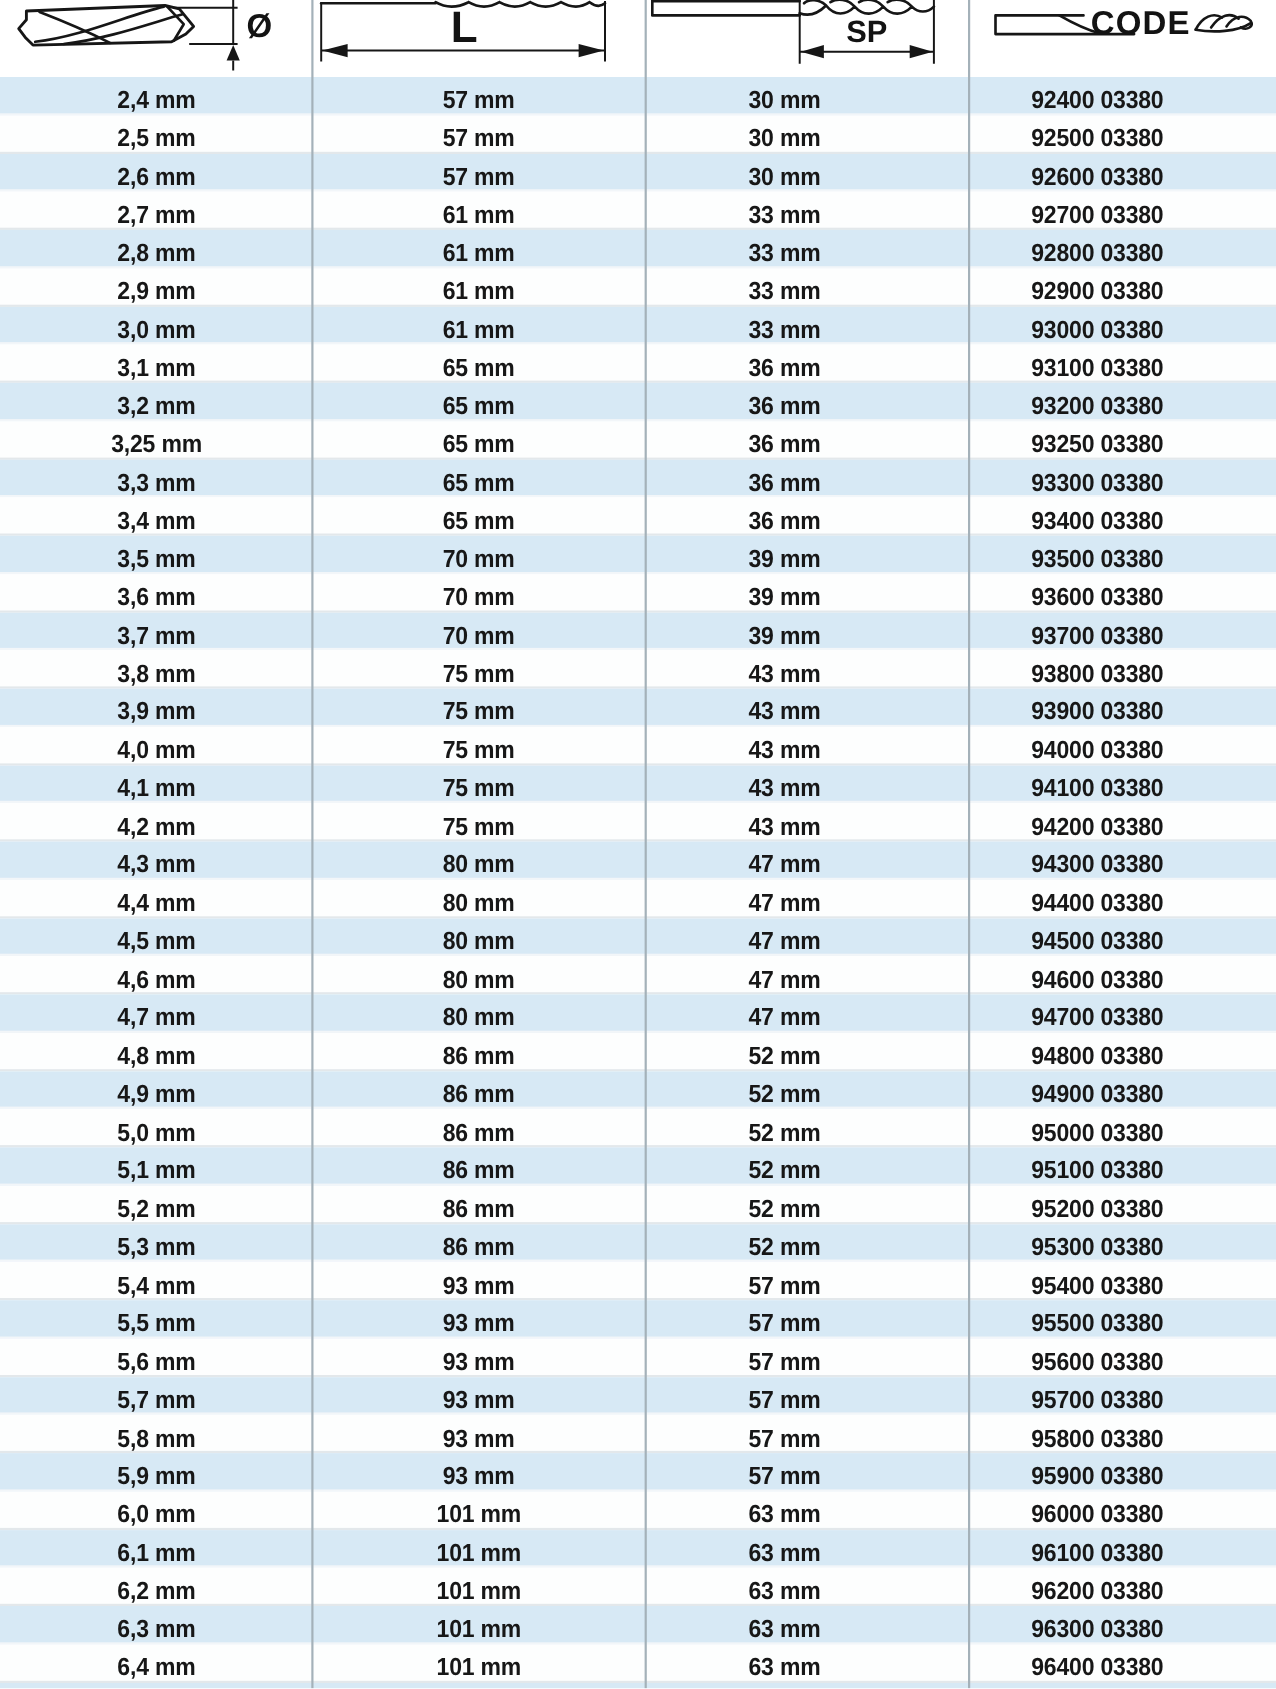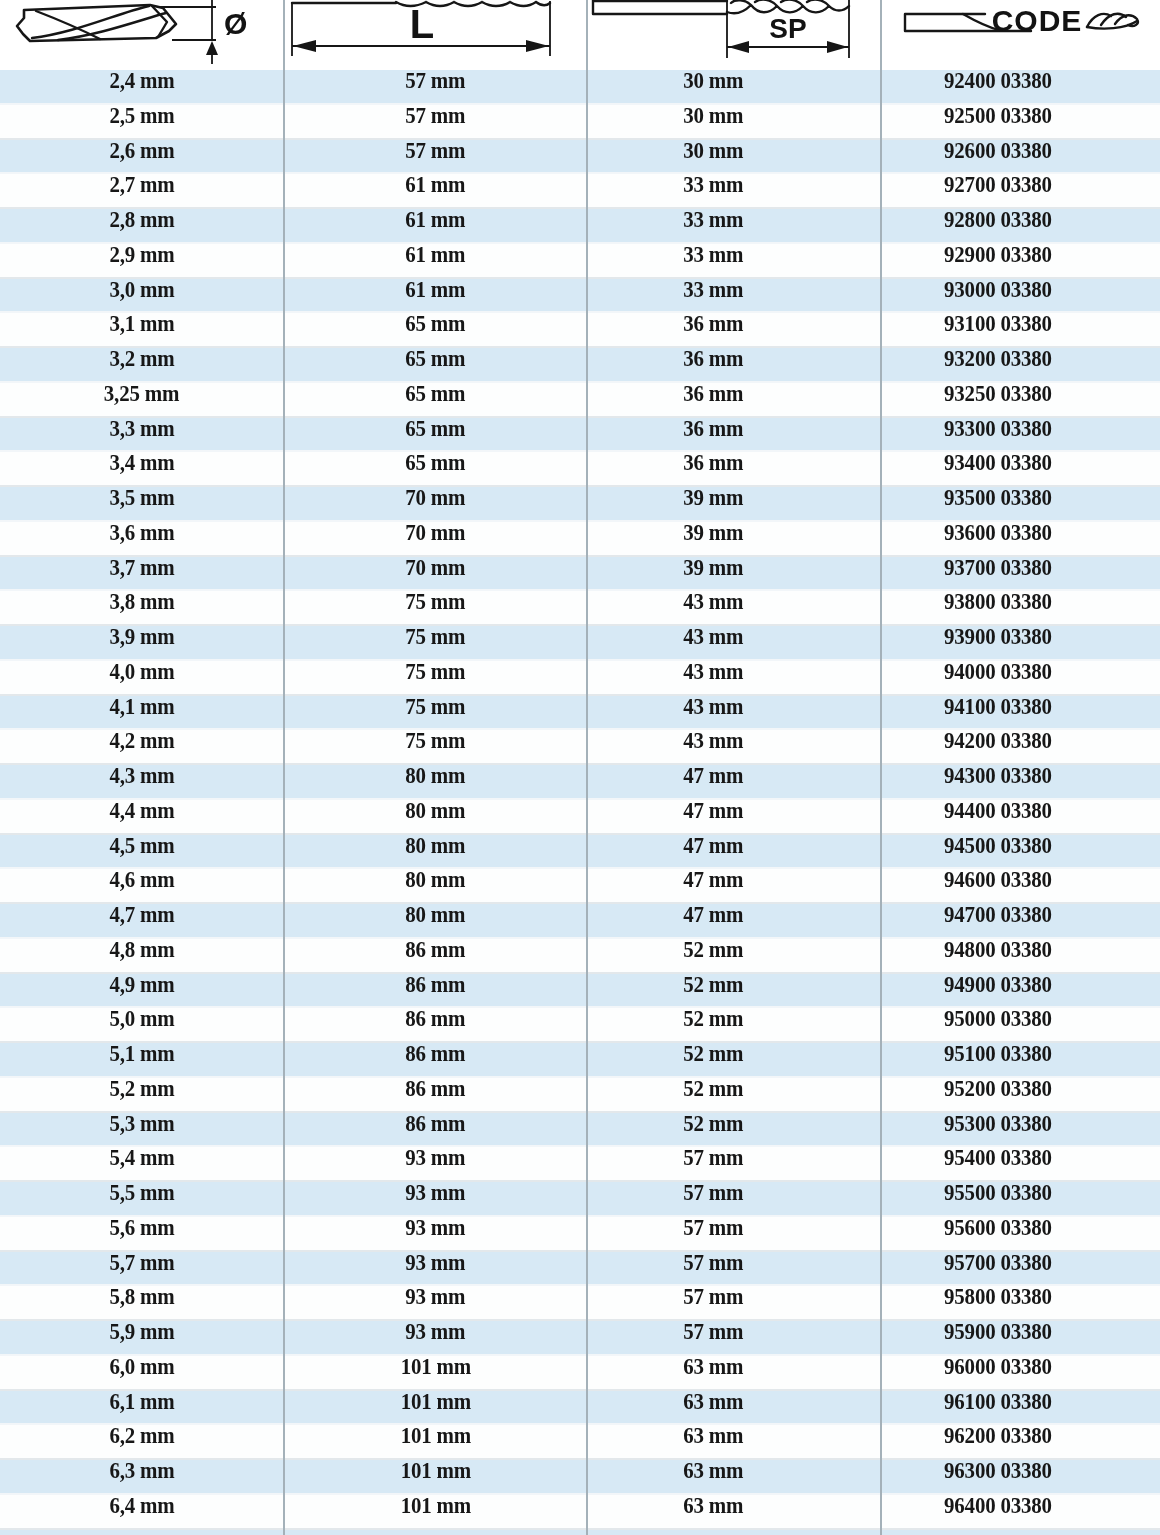--- a/index.html
+++ b/index.html
@@ -14,22 +14,22 @@
   .header{position:absolute;top:0;left:0;width:1160px;height:70px;background:#fff;z-index:2;}
   .header svg{position:absolute;top:0;display:block;}
   .hsvg-d{left:0}.hsvg-l{left:284px}.hsvg-sp{left:587px}.hsvg-code{left:881px}
   .drill-line{stroke:#161616;fill:none;stroke-width:2.4;stroke-linecap:round;stroke-linejoin:round;}
   .drill-fill{stroke:#161616;fill:#ffffff;stroke-width:2.6;stroke-linejoin:round;}
   .dim-line{stroke:#161616;fill:none;stroke-width:1.8;}
   .dim-arrow{fill:#161616;stroke:none;}
   .hdr-label{font-family:"Liberation Sans",sans-serif;font-weight:700;fill:#131313;}
 
   .tbody{position:absolute;top:70px;left:0;width:1160px;bottom:0;display:flex;flex-direction:column;z-index:1;}
-  .row{flex:0 0 auto;height:34.76px;box-sizing:border-box;display:flex;align-items:flex-start;
-       border-bottom:2px solid #eaeef0;font-family:Liberation Serif, serif;}
+  .row{flex:0 0 auto;height:34.76px;box-sizing:border-box;display:flex;align-items:flex-end;
+       border-bottom:2px solid #eaeef0;}
   .row.alt{background:var(--stripe,#d7e9f5);border-bottom-color:#f2f6f9;}
   .row.base{background:var(--plain,#fdfefe);border-bottom-color:#e3e8eb;}
   .row.partial{flex:1 1 auto;height:auto;border-bottom:none;}
   .cell{box-sizing:border-box;text-align:center;font-weight:700;font-size:22.5px;
         color:var(--ink,#171717);letter-spacing:-0.2px;line-height:1;white-space:nowrap;}
   .cell > span{display:inline-block;transform:scaleX(0.93);transform-origin:center;}
   .c1{width:284px}.c2{width:303px}.c3{width:252px}.c4{width:318px}
 </style>
 </head>
 <body>

